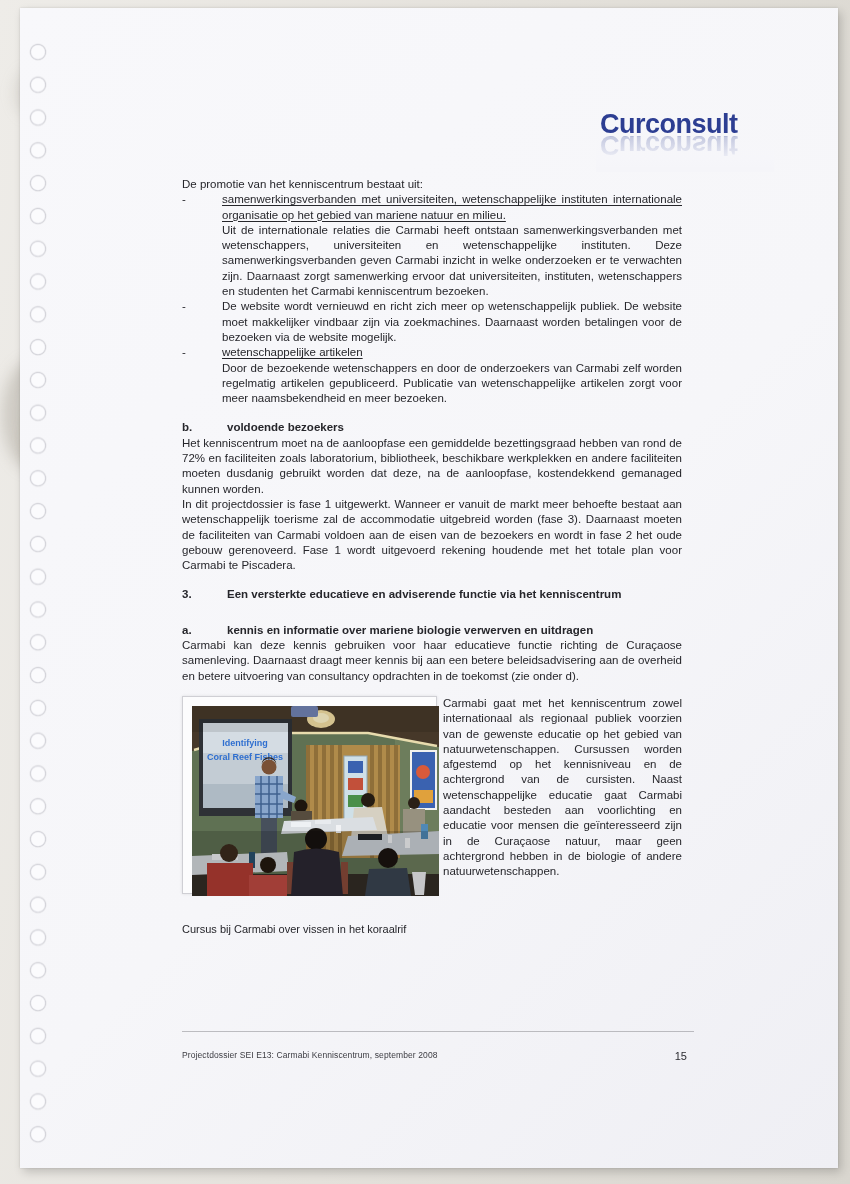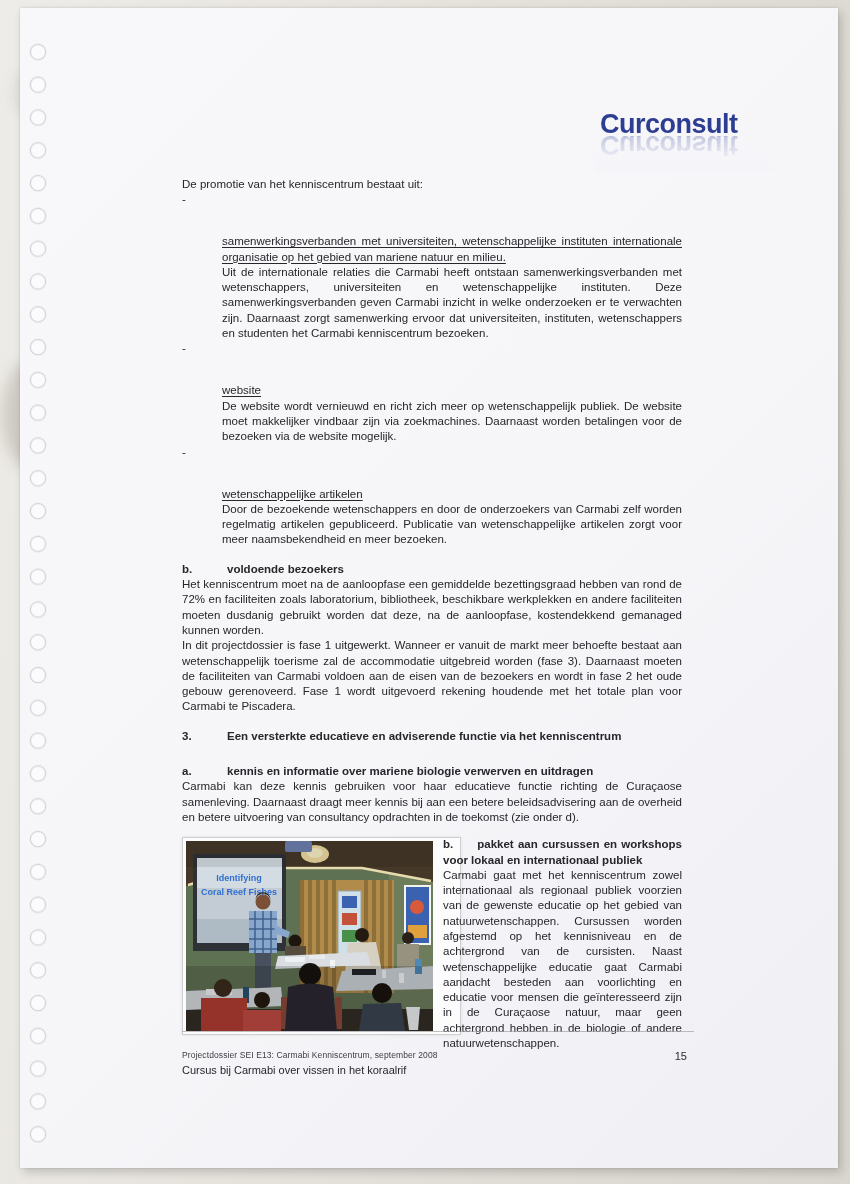--- a/index.html
+++ b/index.html
@@ -43,30 +43,30 @@
     background:linear-gradient(to bottom,rgba(246,246,250,.25) 0%,rgba(246,246,250,.85) 60%,#f5f5f9 90%);
   }
   .content{
     position:absolute;left:162px;top:169px;width:500px;
     color:var(--text);font-size:11.5px;line-height:15.3px;
   }
   .content p{text-align:justify;}
   .intro{text-align:left !important;}
   .bullet{display:grid;grid-template-columns:40px 1fr;}
   .bullet .dash{text-align:left;}
-  .bullet-head{text-decoration:underline;text-underline-offset:2px;margin-top:42px;}
+  .bullet-head{text-decoration:underline;text-underline-offset:2px;}
   .sec-head{display:grid;grid-template-columns:45px 1fr;font-weight:bold;}
   .sec-head.mt1{margin-top:14px;}
   .sec-head.mt3{margin-top:20px;}
   .p-gap{}
   .two-col{display:flex;gap:6px;margin-top:12px;align-items:flex-start;}
   .photo-col{width:255px;flex:0 0 255px;}
   .photo-frame{
-    width:279px;height:198px;background:#fcfcfd;border:1px solid #cfcfd4;
-    padding:3px;box-shadow:0 0 3px rgba(0,0,0,.10);
+    width:255px;height:198px;background:#fcfcfd;border:1px solid #cfcfd4;
+    padding:9px;box-shadow:0 0 3px rgba(0,0,0,.10);
   }
   .photo-frame svg{display:block;width:247px;height:190px;}
   .caption{margin-top:28px;font-weight:normal;font-size:11px;white-space:nowrap;text-align:left !important;}
   .col-text{flex:1;min-width:0;}
   .col-head{font-weight:bold;text-align:justify;}
   .col-head .tab{display:inline-block;width:24px;}
   .footer-line{position:absolute;left:162px;top:1023px;width:512px;height:1px;background:#9c9ca2;opacity:.65;}
   .footer{
     position:absolute;left:162px;top:1042px;width:505px;
     display:flex;justify-content:space-between;align-items:flex-start;color:#3c3c42;
@@ -98,21 +98,20 @@
       <div class="bullet">
         <span class="dash">-</span>
         <div>
           <p class="bullet-head">samenwerkingsverbanden met universiteiten, wetenschappelijke instituten internationale organisatie op het gebied van mariene natuur en milieu.</p>
           <p>Uit de internationale relaties die Carmabi heeft ontstaan samenwerkingsverbanden met wetenschappers, universiteiten en wetenschappelijke instituten. Deze samenwerkingsverbanden geven Carmabi inzicht in welke onderzoeken er te verwachten zijn. Daarnaast zorgt samenwerking ervoor dat universiteiten, instituten, wetenschappers en studenten het Carmabi kenniscentrum bezoeken.</p>
         </div>
       </div>
       <div class="bullet">
         <span class="dash">-</span>
         <div>
-          <p class="bullet-head">website</p>
           <p>De website wordt vernieuwd en richt zich meer op wetenschappelijk publiek. De website moet makkelijker vindbaar zijn via zoekmachines. Daarnaast worden betalingen voor de bezoeken via de website mogelijk.</p>
         </div>
       </div>
       <div class="bullet">
         <span class="dash">-</span>
         <div>
           <p class="bullet-head">wetenschappelijke artikelen</p>
           <p>Door de bezoekende wetenschappers en door de onderzoekers van Carmabi zelf worden regelmatig artikelen gepubliceerd. Publicatie van wetenschappelijke artikelen zorgt voor meer naamsbekendheid en meer bezoeken.</p>
         </div>
       </div>
@@ -238,21 +237,20 @@
               <path d="M220,166 L234,166 L232,189 L223,189 Z" fill="#eceef0"></path>
 
               <rect x="0" y="125" width="247" height="65" fill="#000" opacity="0.16"></rect>
               <rect x="0" y="0" width="247" height="26" fill="#000" opacity="0.10"></rect>
             </svg>
           </div>
           <p class="caption">Cursus bij Carmabi over vissen in het koraalrif</p>
         </div>
 
         <div class="col-text">
-          <p class="col-head"><span>b.</span><span class="tab"></span><span>pakket aan cursussen en workshops voor lokaal en internationaal publiek</span></p>
           <p>Carmabi gaat met het kenniscentrum zowel internationaal als regionaal publiek voorzien van de gewenste educatie op het gebied van natuurwetenschappen. Cursussen worden afgestemd op het kennisniveau en de achtergrond van de cursisten. Naast wetenschappelijke educatie gaat Carmabi aandacht besteden aan voorlichting en educatie voor mensen die geïnteresseerd zijn in de Curaçaose natuur, maar geen achtergrond hebben in de biologie of andere natuurwetenschappen.</p>
         </div>
       </div>
     </div>
 
     <div class="footer-line"></div>
     <div class="footer">
       <span class="footer-left">Projectdossier SEI E13: Carmabi Kenniscentrum, september 2008</span>
       <span class="footer-page">15</span>
     </div>

